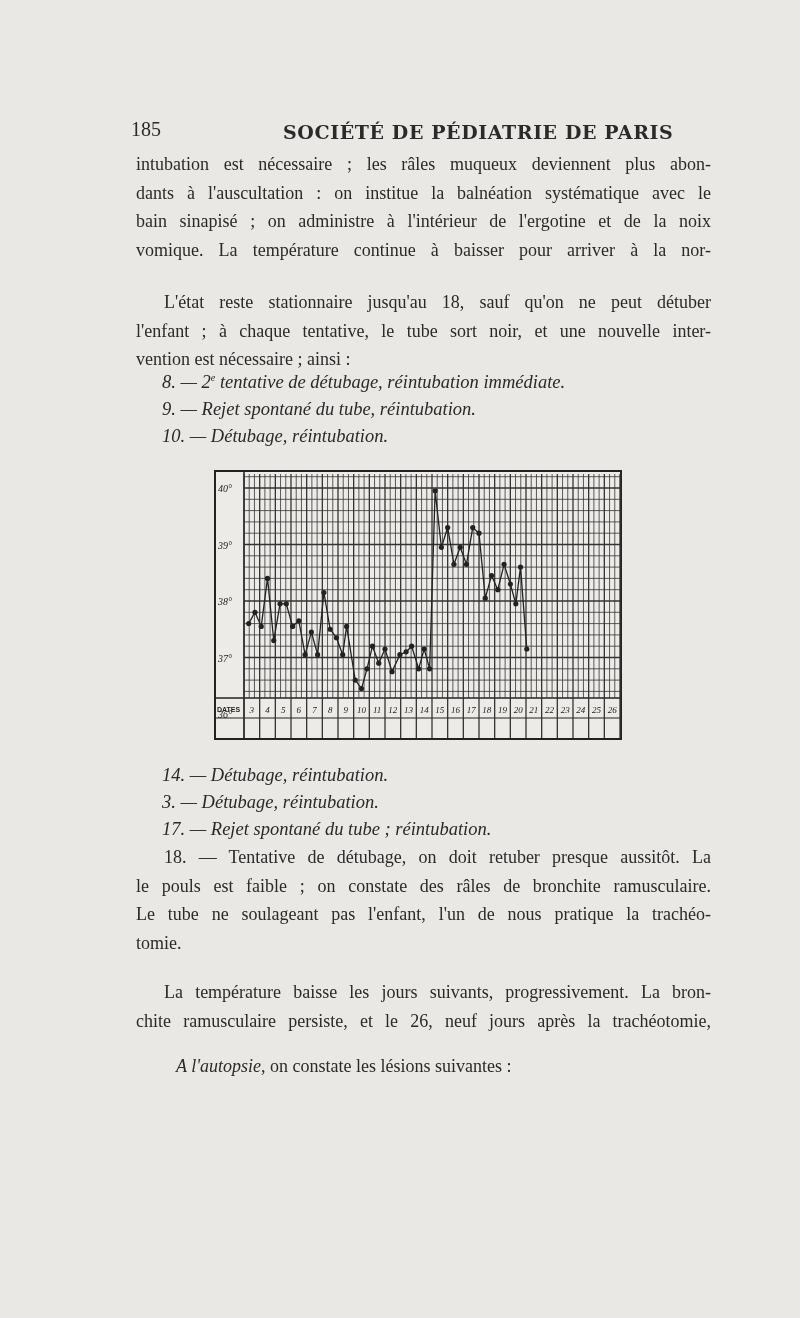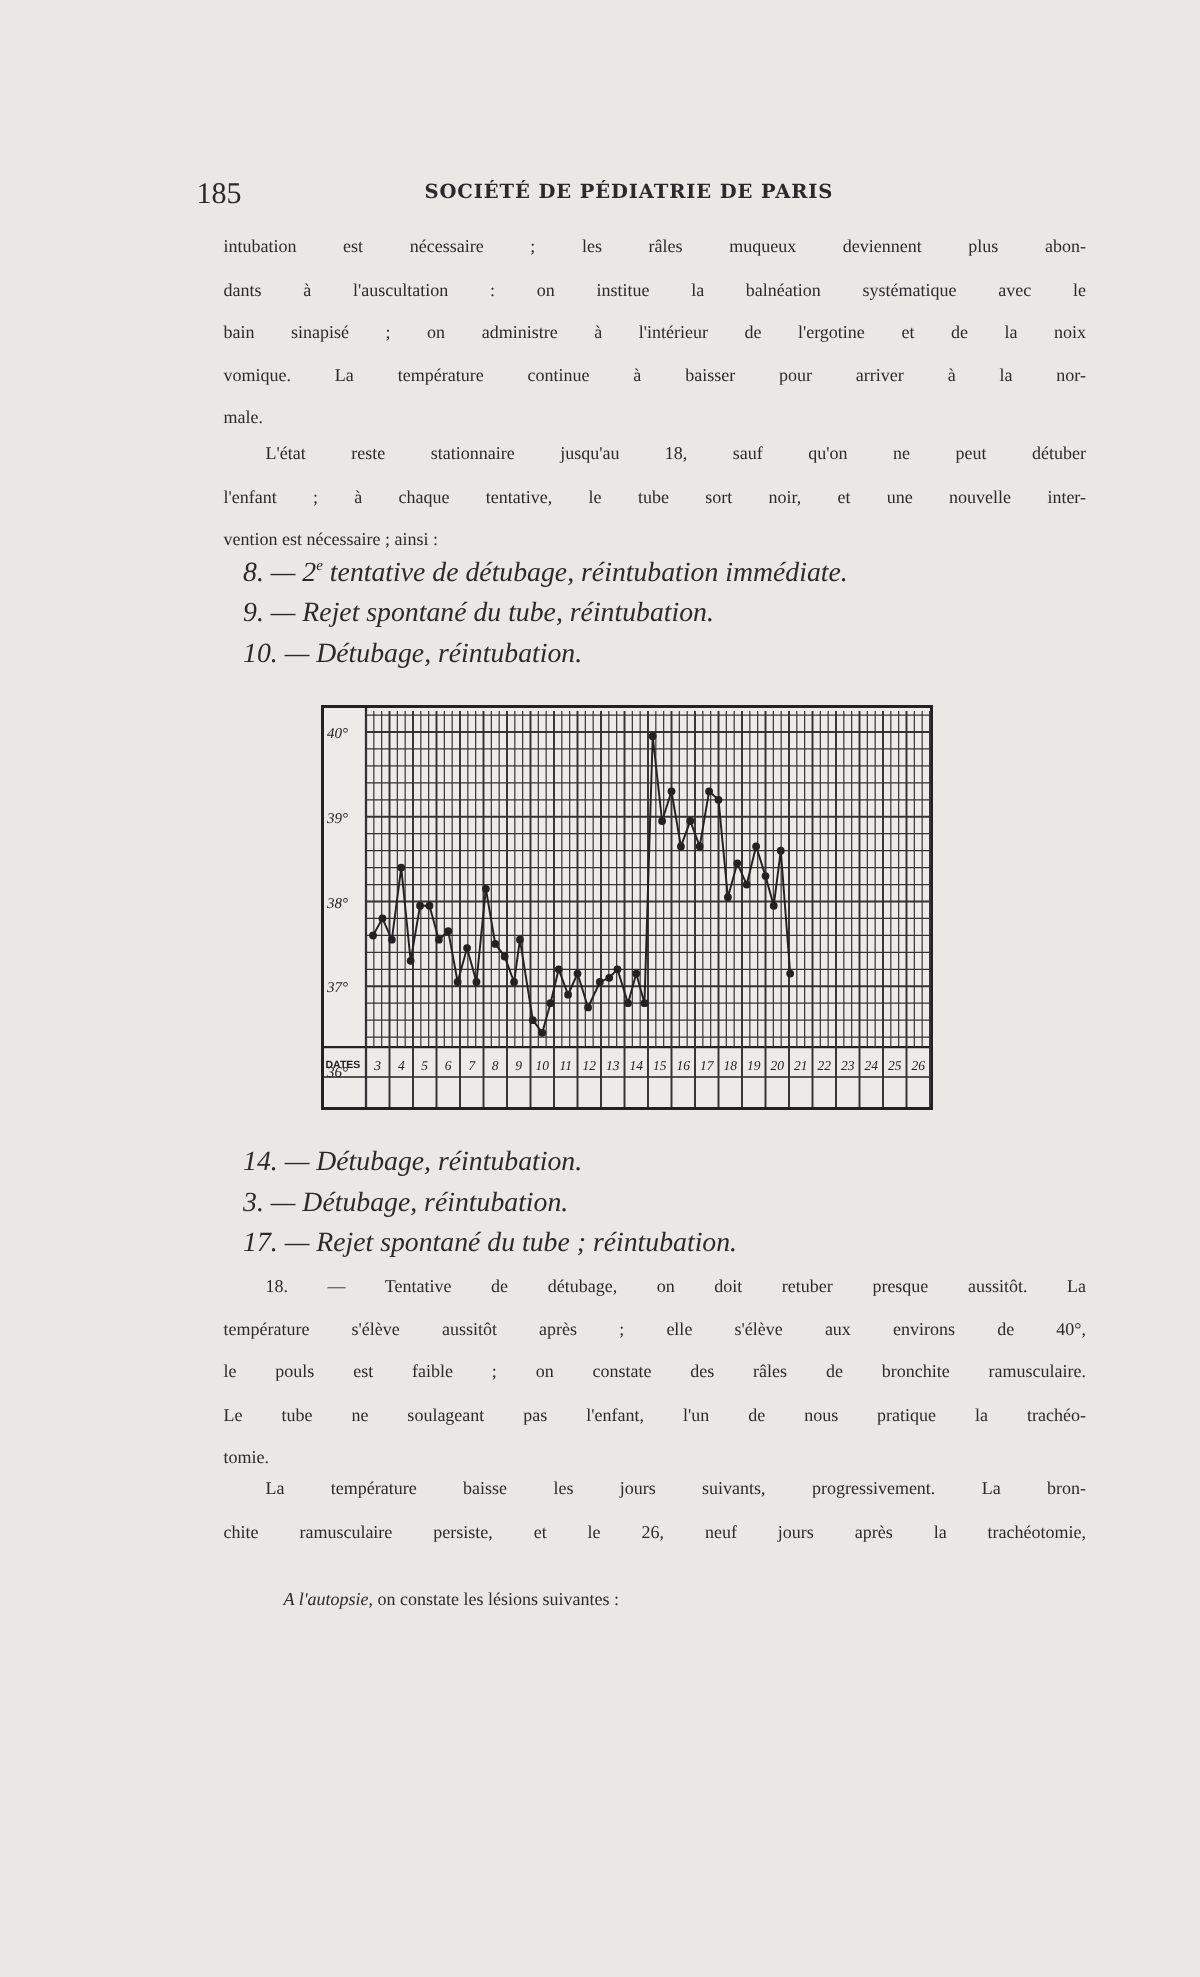--- a/index.html
+++ b/index.html
@@ -4,25 +4,25 @@
 <style>
   html, body { margin: 0; padding: 0; }
   body {
     width: 800px; height: 1318px; position: relative; overflow: hidden;
     background: #e9e8e5;
     font-family: "Liberation Serif", "DejaVu Serif", serif;
     color: #2a2a2a;
   }
   .page-num { position: absolute; left: 131px; top: 118px; font-size: 20px; }
   .running-head {
-    position: absolute; left: 283px; top: 121px; font-size: 13px; font-weight: bold;
+    position: absolute; left: 283px; top: 121px; font-size: 19px; font-weight: bold;
     letter-spacing: 0.6px; font-family: "DejaVu Serif", serif;
   }
   .para {
-    position: absolute; left: 149px; width: 575px; font-size: 12px; line-height: 28.5px;
+    position: absolute; left: 136px; width: 575px; font-size: 18px; line-height: 28.5px;
     text-align: justify;
   }
   .line { display: block; white-space: nowrap; text-align-last: justify; }
   .line.last { text-align-last: left; }
   .list-item { position: absolute; left: 162px; font-size: 18.5px; font-style: italic; }
   sup { font-size: 10px; }
   #chart-wrap { position: absolute; left: 214px; top: 470px; width: 410px; height: 272px; }
   #chart { display: block; }
   em { font-style: italic; }
 </style>
@@ -30,21 +30,20 @@
 <body>
 
 <div class="page-num">185</div>
 <div class="running-head">SOCIÉTÉ DE PÉDIATRIE DE PARIS</div>
 
 <div class="para" style="top:150px">
   <span class="line">intubation est nécessaire ; les râles muqueux deviennent plus abon-</span>
   <span class="line">dants à l'auscultation : on institue la balnéation systématique avec le</span>
   <span class="line">bain sinapisé ; on administre à l'intérieur de l'ergotine et de la noix</span>
   <span class="line">vomique. La température continue à baisser pour arriver à la nor-</span>
-  <span class="line last">male.</span>
 </div>
 
 <div class="para" style="top:288px">
   <span class="line" style="padding-left:28px">L'état reste stationnaire jusqu'au 18, sauf qu'on ne peut détuber</span>
   <span class="line">l'enfant ; à chaque tentative, le tube sort noir, et une nouvelle inter-</span>
   <span class="line last">vention est nécessaire ; ainsi :</span>
 </div>
 
 <div class="list-item" style="top:372px">
   <span>8.</span>
@@ -254,21 +253,20 @@
   <span>3.</span>
   <span>— Détubage, réintubation.</span>
 </div>
 <div class="list-item" style="top:819px">
   <span>17.</span>
   <span>— Rejet spontané du tube ; réintubation.</span>
 </div>
 
 <div class="para" style="top:843px">
   <span class="line" style="padding-left:28px">18. — Tentative de détubage, on doit retuber presque aussitôt. La</span>
-  <span class="line">température s'élève aussitôt après ; elle s'élève aux environs de 40°,</span>
   <span class="line">le pouls est faible ; on constate des râles de bronchite ramusculaire.</span>
   <span class="line">Le tube ne soulageant pas l'enfant, l'un de nous pratique la trachéo-</span>
   <span class="line last">tomie.</span>
 </div>
 
 <div class="para" style="top:978px">
   <span class="line" style="padding-left:28px">La température baisse les jours suivants, progressivement. La bron-</span>
   <span class="line">chite ramusculaire persiste, et le 26, neuf jours après la trachéotomie,</span>
 </div>
 

